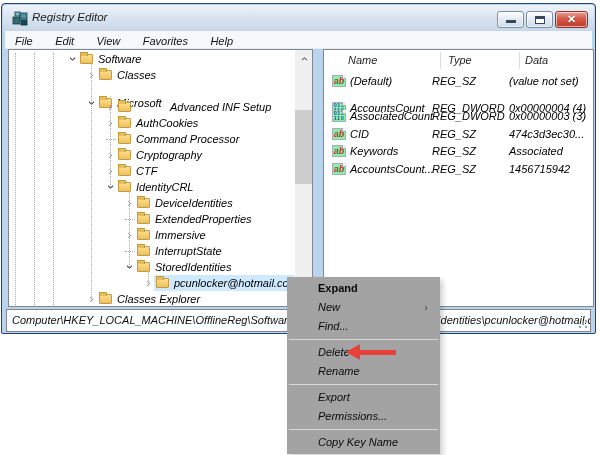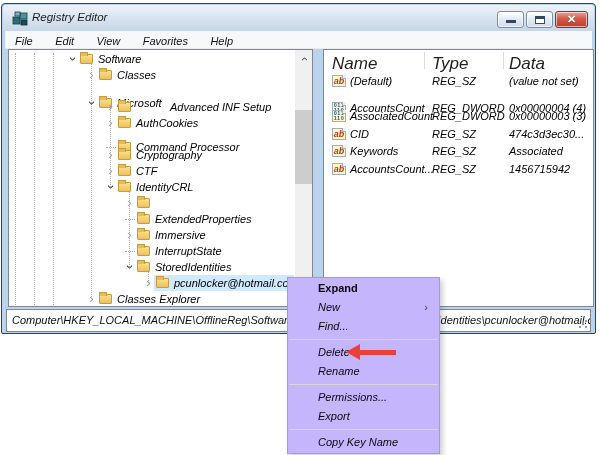--- a/index.html
+++ b/index.html
@@ -53,49 +53,49 @@
   .stub  { position:absolute; border-top:1px dotted #a9a9a9; height:0; }
 
   
   .sbar { position:absolute; right:0; top:0; width:17px; height:256px; background:#f0f0f0; }
   .sbar .up { position:absolute; top:0; left:0; width:17px; height:16px; text-align:center;
     line-height:18px; color:#505050; font-style:normal; font-size:12px; }
   .sbar .up i { display:inline-block; font-style:normal; transform:rotate(-90deg); }
   .sbar .thumb { position:absolute; left:0; top:60px; width:17px; height:74px; background:#cdcdcd; }
 
   
-  .lheader { position:absolute; left:0; top:0; right:0; height:21px; font-size:17px; color:#1f1f1f; }
+  .lheader { position:absolute; left:16px; top:0; right:0; height:21px; font-size:11px; color:#1f1f1f; }
   .lheader span { position:absolute; top:4px; }
   .h-name { left:8px; } .h-type { left:108px; } .h-data { left:185px; }
   .hsep { position:absolute; top:2px; width:1px; height:17px; background:#dcdcdc; }
   .lrow { position:absolute; left:0; right:1px; height:17.5px; font-size:11px; color:#000; }
   .lrow span { position:absolute; top:2px; white-space:nowrap; }
   .c-name { left:26px; } .c-type { left:108px; } .c-data { left:185px; }
-  .vicon { position:absolute; left:8px; top:2.5px; width:14px; height:12px; background:#fef9c3;
+  .vicon { position:absolute; left:8px; top:2.5px; width:14px; height:12px; background:#86efac;
     border:1px solid #a7adb5; font-style:italic; }
   .vicon.sz { color:#c2352b; font-weight:bold; font-size:9px; line-height:10px; text-align:center; }
   .vicon.dw { color:#27549b; font-style:normal; font-weight:bold; }
   .vicon.dw i { display:block; font-style:normal; font-size:5.5px; line-height:5px;
     letter-spacing:.5px; text-align:center; }
   .vicon:after { content:""; position:absolute; right:-1px; top:-1px; width:3px; height:3px;
     background:#eef1f4; border-left:1px solid #a7adb5; border-bottom:1px solid #a7adb5; }
 
   
   .statusbar { position:absolute; left:4px; right:4px; top:305px; height:23px; background:#fdfeff;
     border:1px solid #82878f; overflow:hidden; }
   .statusbar .path { position:absolute; left:5px; top:4px; font-size:11px; color:#111; white-space:nowrap; }
   .grip { position:absolute; right:2px; bottom:2px; width:10px; height:10px;
     background:
       radial-gradient(circle at 8px 2px,#94a0ab 1px,transparent 1.4px),
       radial-gradient(circle at 8px 8px,#94a0ab 1px,transparent 1.4px),
       radial-gradient(circle at 2px 8px,#94a0ab 1px,transparent 1.4px),
       radial-gradient(circle at 5px 5px,#94a0ab 1px,transparent 1.4px); }
 
   
-  .ctx { position:absolute; left:287px; top:277px; width:153px; background:#c4b5fd;
+  .ctx { position:absolute; left:287px; top:277px; width:153px; background:#a3a3a3;
     border:1px solid #a4a4a4; box-shadow:3px 3px 5px rgba(0,0,0,.18); padding:1px 0; z-index:50; }
   .ctx-item { position:relative; height:19px; line-height:19px; padding-left:30px;
     font-size:11px; color:#0a0a0a; cursor:default; }
   .ctx-item.bold { font-weight:bold; font-style:normal; }
   .ctx-sep { border-top:1px solid #d8d8d8; margin:3px 1px; }
   .ctx-sub { position:absolute; right:11px; top:0; font-style:normal; color:#444; font-size:11px; }
 
   
   .arrow { position:absolute; left:346px; top:344px; width:52px; height:16px; z-index:60; }
   .arrow .head { position:absolute; left:0; top:0; width:0; height:0;
@@ -163,21 +163,21 @@
           <div class="trow" style="top: 48px;">
             <span class="chev col" style="left: 96px;">›</span>
             <div class="folder" style="left: 109px;"></div>
             <span class="tlabel" style="left: 127px; margin-left: 34px;">Advanced INF Setup</span>
           </div>
           <div class="trow" style="top: 64px;">
             <span class="chev col" style="left: 96px;">›</span>
             <div class="folder" style="left: 109px;"></div>
             <span class="tlabel" style="left: 127px;">AuthCookies</span>
           </div>
-          <div class="trow" style="top: 88px; padding-left: 20px;">
+          <div class="trow" style="top: 80px; padding-left: 20px;">
             <div class="stub" style="left: 97px; top: 8px; width: 10px;"></div>
             <div class="folder" style="left: 109px;"></div>
             <span class="tlabel" style="left: 127px;">Command Processor</span>
           </div>
           <div class="trow" style="top: 96px;">
             <span class="chev col" style="left: 96px;">›</span>
             <div class="folder" style="left: 109px;"></div>
             <span class="tlabel" style="left: 127px;">Cryptography</span>
           </div>
           <div class="trow" style="top: 112px;">
@@ -186,20 +186,21 @@
             <span class="tlabel" style="left: 127px;">CTF</span>
           </div>
           <div class="trow" style="top: 128px;">
             <span class="chev exp" style="left: 96px;">›</span>
             <div class="folder" style="left: 109px;"></div>
             <span class="tlabel" style="left: 127px;">IdentityCRL</span>
           </div>
           <div class="trow" style="top: 144px;">
             <span class="chev col" style="left: 115px;">›</span>
             <div class="folder" style="left: 128px;"></div>
+            <span class="tlabel" style="left: 146px;">DeviceIdentities</span>
           </div>
           <div class="trow" style="top: 160px;">
             <div class="stub" style="left: 116px; top: 8px; width: 10px;"></div>
             <div class="folder" style="left: 128px;"></div>
             <span class="tlabel" style="left: 146px;">ExtendedProperties</span>
           </div>
           <div class="trow" style="top: 176px;">
             <span class="chev col" style="left: 115px;">›</span>
             <div class="folder" style="left: 128px;"></div>
             <span class="tlabel" style="left: 146px;">Immersive</span>
@@ -293,22 +294,22 @@
   </div>
 
   <div class="ctx" id="ctxMenu">
       <div class="ctx-item bold">Expand</div>
       <div class="ctx-item">New<span class="ctx-sub">›</span></div>
       <div class="ctx-item">Find...</div>
       <div class="ctx-sep"></div>
       <div class="ctx-item">Delete</div>
       <div class="ctx-item">Rename</div>
       <div class="ctx-sep"></div>
+      <div class="ctx-item">Export</div>
       <div class="ctx-item">Permissions...</div>
-      <div class="ctx-item">Export</div>
       <div class="ctx-sep"></div>
       <div class="ctx-item">Copy Key Name</div>
     </div>
 
   <div class="arrow">
     <i class="head"></i>
     <i class="tail"></i>
   </div>
 </div>
 

